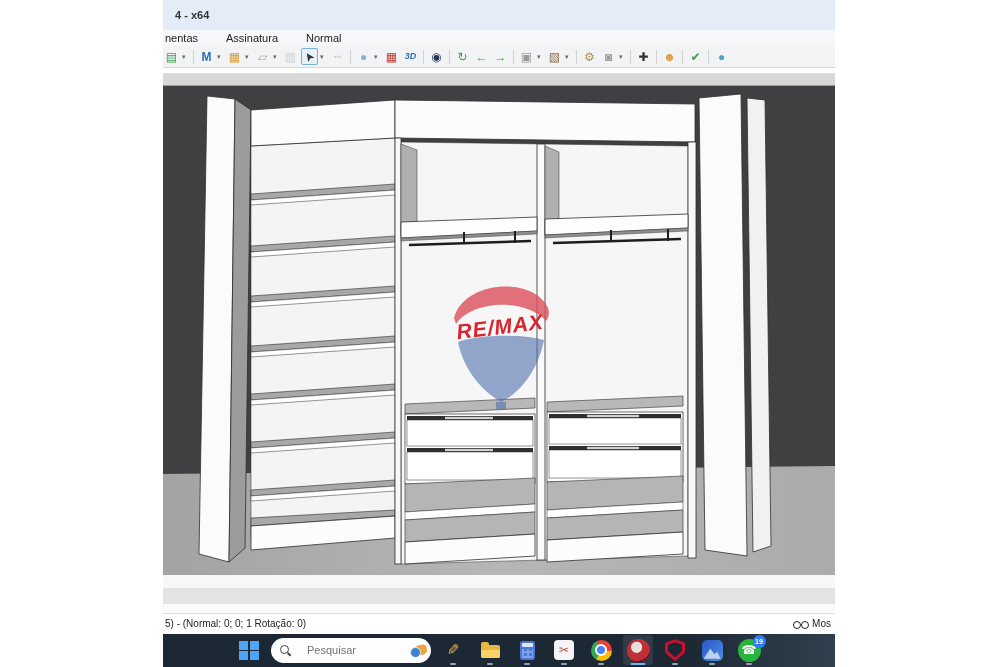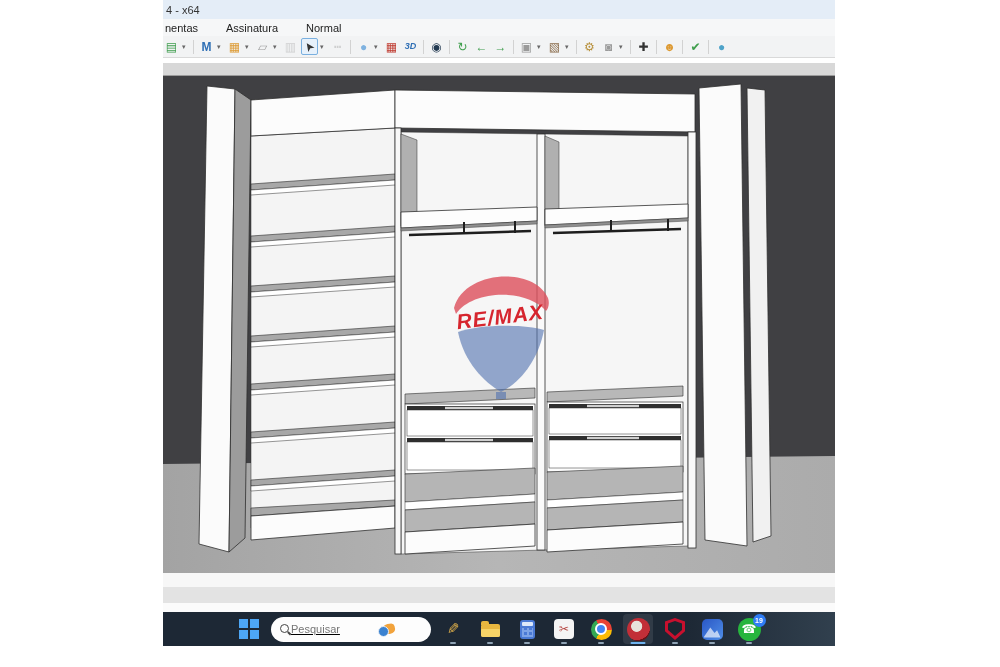--- a/index.html
+++ b/index.html
@@ -1,22 +1,22 @@
 <!DOCTYPE html>
 <html><head>
 <meta charset="utf-8">
 <style>
   * { margin:0; padding:0; box-sizing:border-box; }
   body { background:#ffffff; font-family:"Liberation Sans", sans-serif; }
   .stage { position:relative; width:1000px; height:667px; background:#fff; overflow:hidden; }
   .screen { position:absolute; left:163px; top:0; width:672px; height:667px; display:flex; flex-direction:column; }
 
   
-  .titlebar { height:19px; background:#e4edf7; display:flex; align-items:center; padding-left:3px;
-              font-size:11px; color:#333; }
+  .titlebar { height:30px; background:#e4edf7; display:flex; align-items:center; padding-left:12px;
+              font-size:11px; color:#333;font-weight:bold; }
   .menubar { height:17px; background:#f6f7f8; display:flex; align-items:center; gap:28px;
              padding-left:2px; font-size:11px; color:#222; }
   .menubar .mi { cursor:default; }
   .toolbar { height:22px; background:#f2f3f4; border-bottom:1px solid #d9d9d9;
              display:flex; align-items:center; gap:2px; padding-left:0; overflow:hidden; }
   .tbi { width:17px; height:17px; display:flex; align-items:center; justify-content:center;
          font-size:12px; line-height:1; flex:0 0 auto; }
   .tbi.small { font-size:9px; font-weight:bold;font-style:italic; }
   .caret { font-size:7px; color:#666; width:7px; flex:0 0 auto; }
   .tsep { width:1px; height:14px; background:#d2d2d2; margin:0 2px; flex:0 0 auto; }
@@ -56,21 +56,21 @@
             display:flex; align-items:center; justify-content:center; flex:0 0 auto; }
   .tb-app.run::after { content:""; position:absolute; bottom:0px; left:50%; transform:translateX(-50%);
             width:6px; height:2.5px; border-radius:2px; background:#8fa3b5; }
   .tb-app.active { background:rgba(255,255,255,.09); }
   .tb-app.active::after { width:15px; background:#6fb3ef; }
 
   .win-logo { display:grid; grid-template-columns:9px 9px; grid-template-rows:9px 9px; gap:1.5px; }
   .win-logo span { background:#4da6f5; }
 
   .search-pill { width:160px; height:25px; background:#fdfdfd; border-radius:13px;
-                 display:flex; align-items:center; padding:0 4px 0 9px; gap:0; flex:0 0 auto;text-decoration:underline; }
+                 display:flex; align-items:center; padding:0 4px 0 9px; gap:16px; flex:0 0 auto; }
   .mag { position:relative; width:11px; height:11px; flex:0 0 auto; }
   .mag::before { content:""; position:absolute; left:0; top:0; width:7px; height:7px;
                  border:1.6px solid #444; border-radius:50%; }
   .mag::after { content:""; position:absolute; left:7.5px; top:7.5px; width:4px; height:1.6px;
                 background:#444; transform:rotate(45deg); transform-origin:left center; }
   .search-pill input { border:none; outline:none; background:transparent; font-size:11px;
                        color:#555; width:86px; font-family:"Liberation Sans",sans-serif; }
   .sh-ico { position:relative; width:18px; height:16px; flex:0 0 auto; }
   .sh-ico::before { content:""; position:absolute; right:0; top:3px; width:13px; height:10px;
                     background:#f2a33c; border-radius:60% 40% 50% 60%; transform:rotate(-12deg); }
@@ -305,20 +305,27 @@
         <path d="M12,74 C34,66 78,66 98,72 C92,104 72,126 55,134 C38,124 18,104 12,74 Z" fill="#5272b0" fill-opacity="0.62"></path>
         <rect x="50" y="134" width="10" height="7" fill="#5272b0" fill-opacity="0.62"></rect>
         <text x="55" y="66" text-anchor="middle" transform="rotate(-7 55 66)" font-family="Liberation Sans, sans-serif" font-size="21" font-weight="bold" font-style="italic" fill="#d6252e" letter-spacing="1">RE/MAX</text>
       </svg>
     </div>
 
     <div class="band1"></div>
     <div class="band2"></div>
     <div class="band3"></div>
 
+    <div class="statusbar">
+      <span>5) - (Normal: 0; 0; 1 Rotação: 0)</span>
+      <span class="status-right">
+        <span class="glasses"></span>
+        <span>Mos</span>
+      </span>
+    </div>
 
     <div class="taskbar">
       <div class="tb-app">
         <span class="win-logo">
             <span></span>
             <span></span>
             <span></span>
             <span></span>
           </span>
       </div>

